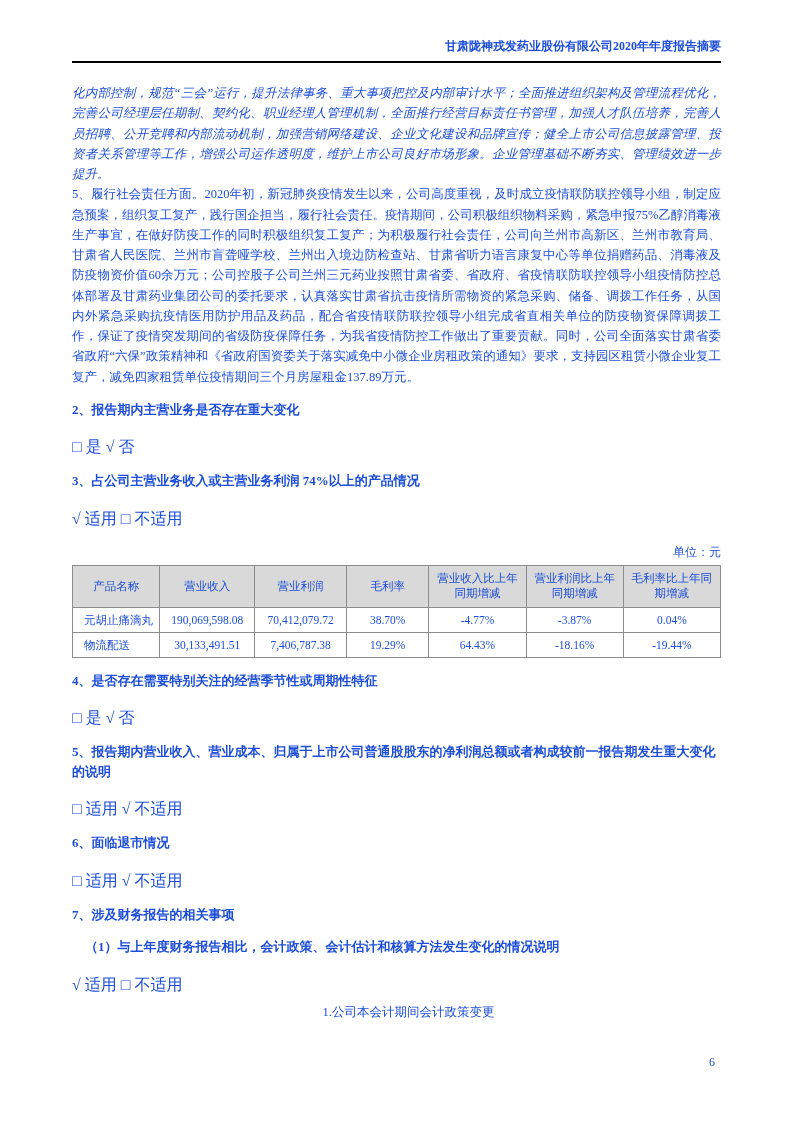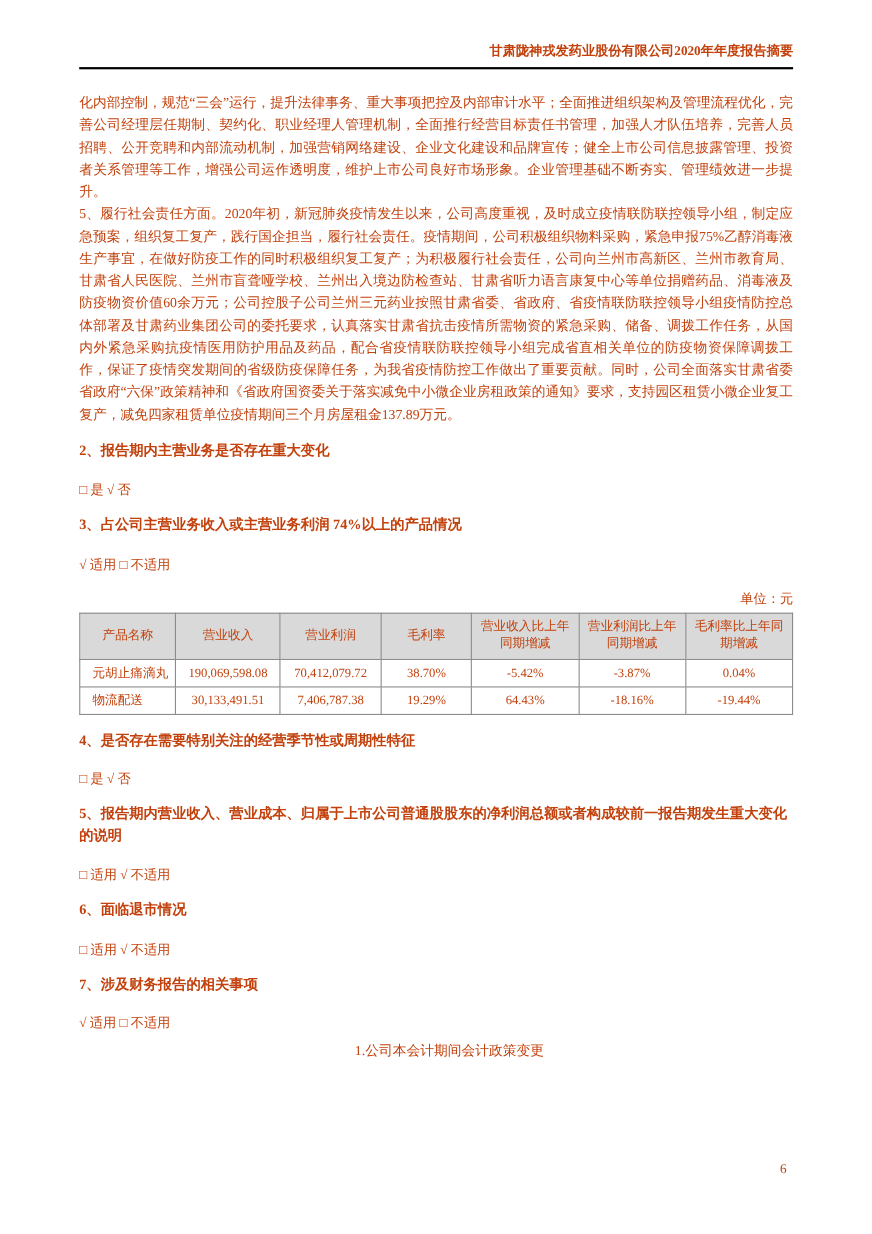--- a/index.html
+++ b/index.html
@@ -3,47 +3,47 @@
 <meta charset="utf-8">
 <style>
   html, body { margin:0; padding:0; background:#ffffff; }
   .page {
     position: relative;
     width: 793px;
     height: 1096px;
     box-sizing: border-box;
     padding: 38px 72px 0 72px;
     background:#ffffff;
-    color:#c2410c;
+    color:#1d4ed8;
     font-family: "Liberation Serif", "DejaVu Serif", serif;
   }
   .doc-header {
     text-align: right;
     font-size: 12px;
     font-weight: bold;
     padding-bottom: 6px;
     border-bottom: 2px solid #000;
   }
   .body-para {
     margin: 0;
     font-size: 12.5px;
     line-height: 1.62;
     text-align: justify;
     text-justify: inter-ideograph;
   }
-  .body-para.first { margin-top: 20px; }
+  .body-para.first { margin-top: 20px; font-style: italic; }
   .sec-heading {
     font-size: 13px;
     font-weight: bold;
     margin: 13px 0 0 0;
     line-height: 1.5;
   }
   .sec-heading.sub { margin-left: 13px; }
   .answer-line {
-    font-size: 12px;
+    font-size: 16px;
     margin: 18px 0 0 0;
   }
   .note-line {
     font-size: 12.5px;
     margin: 8px 0 0 24px;
     text-align: center;
   }
   .unit-line {
     text-align: right;
     font-size: 12px;
@@ -117,21 +117,21 @@
         <th>营业利润比上年同期增减</th>
         <th>毛利率比上年同期增减</th>
       </tr>
     </thead>
     <tbody>
       <tr>
         <td class="name">元胡止痛滴丸</td>
         <td class="num">190,069,598.08</td>
         <td class="num">70,412,079.72</td>
         <td class="num">38.70%</td>
-        <td class="num">-5.42%</td>
+        <td class="num">-4.77%</td>
         <td class="num">-3.87%</td>
         <td class="num">0.04%</td>
       </tr>
       <tr>
         <td class="name">物流配送</td>
         <td class="num">30,133,491.51</td>
         <td class="num">7,406,787.38</td>
         <td class="num">19.29%</td>
         <td class="num">64.43%</td>
         <td class="num">-18.16%</td>
@@ -144,18 +144,19 @@
   <div class="answer-line">□ 是 √ 否</div>
 
   <div class="sec-heading">5、报告期内营业收入、营业成本、归属于上市公司普通股股东的净利润总额或者构成较前一报告期发生重大变化的说明</div>
   <div class="answer-line">□ 适用 √ 不适用</div>
 
   <div class="sec-heading">6、面临退市情况</div>
   <div class="answer-line">□ 适用 √ 不适用</div>
 
   <div class="sec-heading">7、涉及财务报告的相关事项</div>
 
+  <div class="sec-heading sub">（1）与上年度财务报告相比，会计政策、会计估计和核算方法发生变化的情况说明</div>
   <div class="answer-line">√ 适用 □ 不适用</div>
   <div class="note-line">1.公司本会计期间会计政策变更</div>
 
   <div class="page-number">6</div>
 
 </div>
 
 </body></html>

